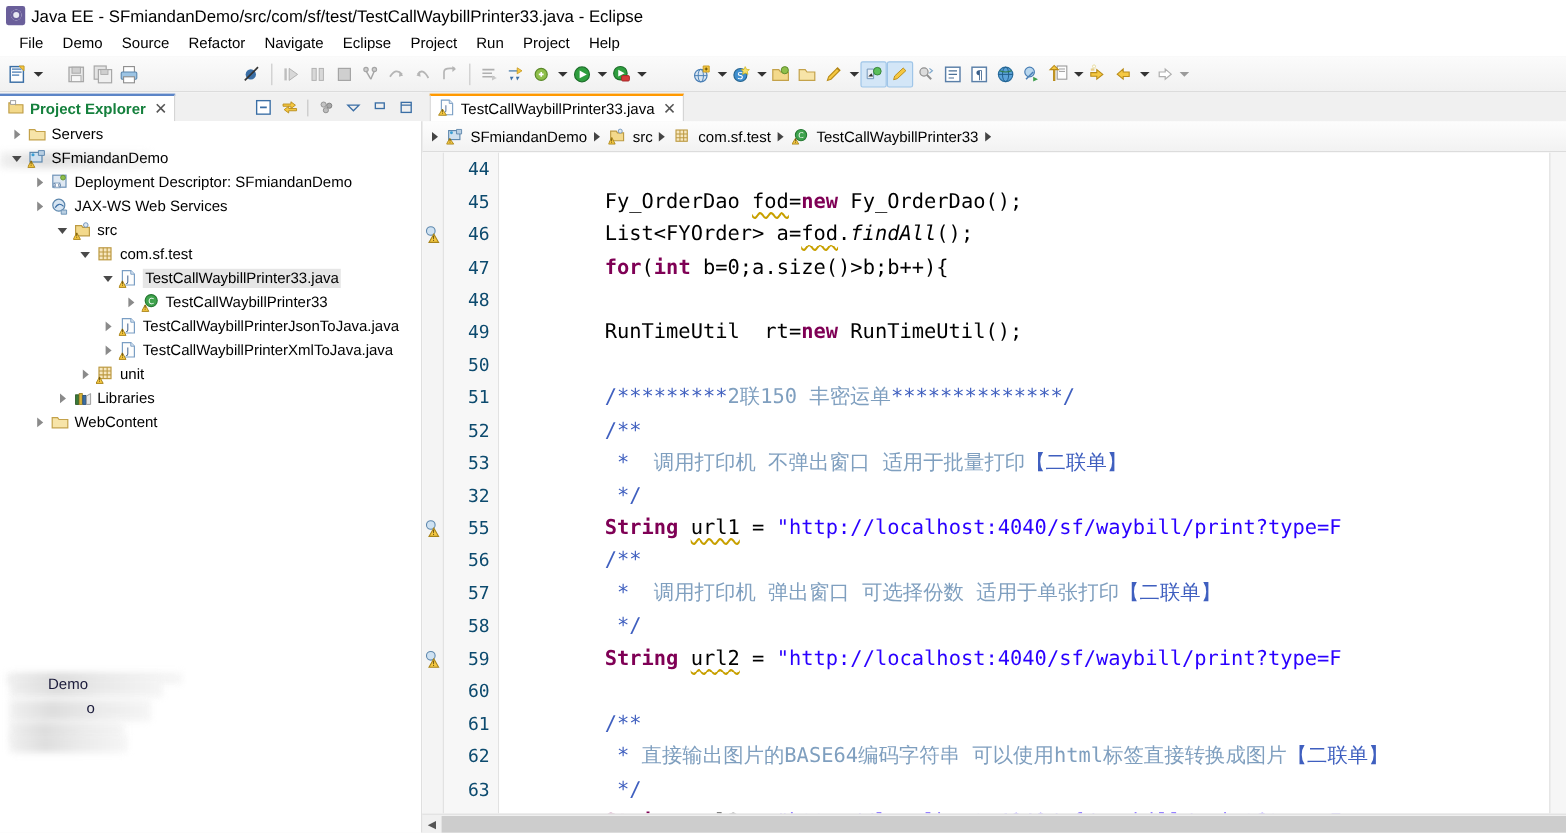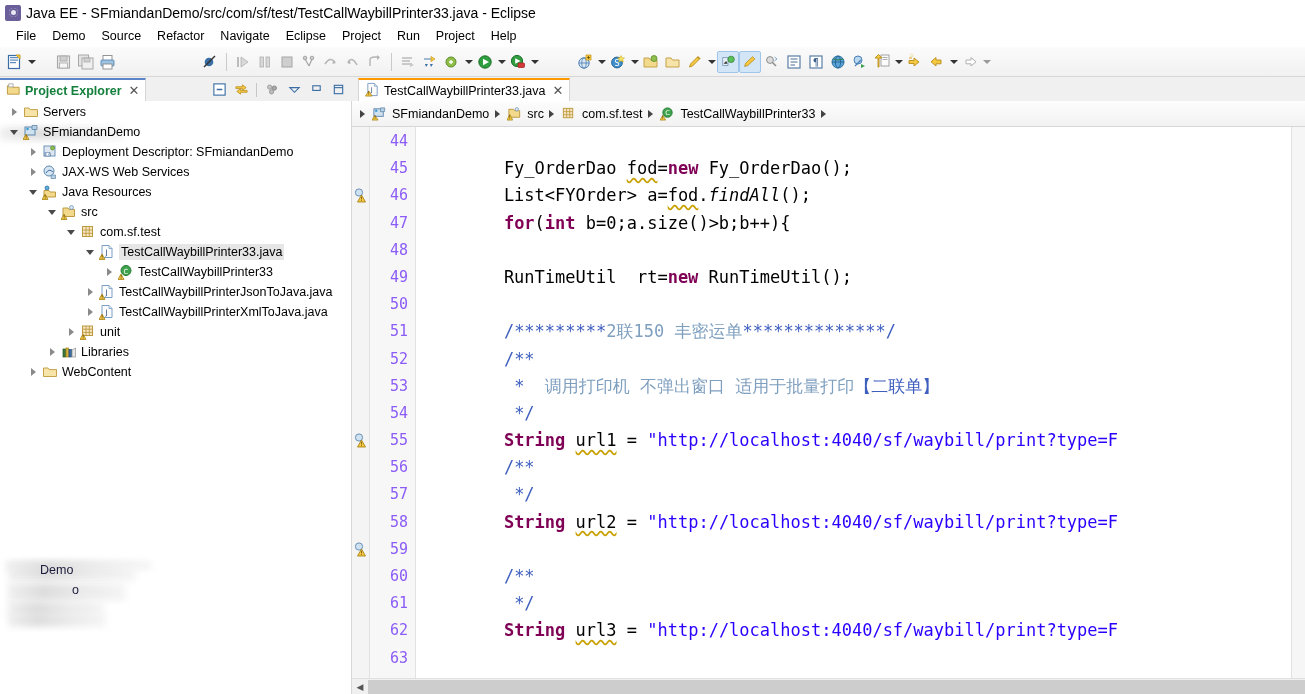--- a/index.html
+++ b/index.html
@@ -248,21 +248,21 @@
     width:16px;height:16px;
   }
   .gutter {
     width: 46px; flex:0 0 46px;
     background:#f7f7f7;
     border-right:1px solid #e2e2e2;
     text-align:right;
     padding-right:7px;
     font-family: "DejaVu Sans Mono", monospace;
     font-size:15px;
-    color:#8b5cf6;
+    color:#0c4a6e;
     padding-top:1px;
   }
   .gutter .ln { height:27.2px; line-height:27.2px; }
   .code-area {
     flex:1 1 auto;
     position:relative;
     overflow:hidden;
     background:#ffffff;
     padding-top:1px;
   }
@@ -689,33 +689,20 @@
               <div style="width: 25px; flex: 0 0 25px;"></div>
               <div class="twisty collapsed"></div>
               <div class="tr-icon">
                 <svg width="16" height="16" viewBox="0 0 16 16">
                   <circle cx="7" cy="7" r="5" fill="#d7e5f2" stroke="#5d87ad" stroke-width="1"></circle>
                   <path d="M4 9 Q7 4 11 8" fill="none" stroke="#3a6ea5" stroke-width="1"></path>
                   <path d="M9 11 L13.5 11 L13.5 14.5 L9 14.5 Z" fill="#b9cfe2" stroke="#5d87ad" stroke-width="0.7"></path>
                 </svg>
               </div>
               <span class="tr-label">JAX-WS Web Services</span>
-            </div>
-            <div class="tree-row">
-              <div style="width: 25px; flex: 0 0 25px;"></div>
-              <div class="twisty expanded"></div>
-              <div class="tr-icon">
-                <svg width="16" height="16" viewBox="0 0 16 16">
-                  <circle cx="5" cy="4" r="2" fill="#5bb0e0" stroke="#2b6e9e" stroke-width="0.8"></circle>
-                  <path d="M2 6.5 L7 6.5 L8 8 L13.5 8 L13.5 13 L2 13 Z" fill="#f3d98b" stroke="#bc9a42" stroke-width="1"></path>
-                  <path d="M3 10 L6 15.5 L0 15.5 Z" fill="#f5c842" stroke="#a8841a" stroke-width="0.8"></path>
-                  <text x="3" y="14.6" font-size="5.5" fill="#3a2a00" text-anchor="middle" font-family="DejaVu Sans, sans-serif">!</text>
-                </svg>
-              </div>
-              <span class="tr-label">Java Resources</span>
             </div>
             <div class="tree-row">
               <div style="width: 44px; flex: 0 0 44px;"></div>
               <div class="twisty expanded"></div>
               <div class="tr-icon">
                 <svg width="16" height="16" viewBox="0 0 16 16">
                   <path d="M2 4 L7 4 L8 5.5 L13.5 5.5 L13.5 12.5 L2 12.5 Z" fill="#f3d98b" stroke="#bc9a42" stroke-width="1"></path>
                   <circle cx="10.5" cy="3.5" r="1.9" fill="#dfe8f2" stroke="#6f93b8" stroke-width="0.8"></circle>
                   <path d="M3 10 L6 15.5 L0 15.5 Z" fill="#f5c842" stroke="#a8841a" stroke-width="0.8"></path>
                   <text x="3" y="14.6" font-size="5.5" fill="#3a2a00" text-anchor="middle" font-family="DejaVu Sans, sans-serif">!</text>
@@ -942,21 +929,21 @@
               <div class="ln">44</div>
               <div class="ln">45</div>
               <div class="ln">46</div>
               <div class="ln">47</div>
               <div class="ln">48</div>
               <div class="ln">49</div>
               <div class="ln">50</div>
               <div class="ln">51</div>
               <div class="ln">52</div>
               <div class="ln">53</div>
-              <div class="ln">54</div>
+              <div class="ln">32</div>
               <div class="ln">55</div>
               <div class="ln">56</div>
               <div class="ln">57</div>
               <div class="ln">58</div>
               <div class="ln">59</div>
               <div class="ln">60</div>
               <div class="ln">61</div>
               <div class="ln">62</div>
               <div class="ln">63</div>
               <div class="ln">64</div>
@@ -970,24 +957,26 @@
               <div class="code-line">        <span class="kw">for</span>(<span class="kw">int</span> b=0;a.size()&gt;b;b++){</div>
               <div class="code-line"></div>
               <div class="code-line">        RunTimeUtil  rt=<span class="kw">new</span> RunTimeUtil();</div>
               <div class="code-line"></div>
               <div class="code-line">        <span class="cmt">/*********</span><span class="cmt-key">2联150 丰密运单</span><span class="cmt">**************/</span></div>
               <div class="code-line">        <span class="cmt">/**</span></div>
               <div class="code-line">         <span class="cmt">*  </span><span class="cmt-key">调用打印机 不弹出窗口 适用于批量打印</span><span class="cmt">【二联单】</span></div>
               <div class="code-line">         <span class="cmt">*/</span></div>
               <div class="code-line">        <span class="kw">String</span> <span class="sq">url1</span> = <span class="str">"http://localhost:4040/sf/waybill/print?type=F</span></div>
               <div class="code-line">        <span class="cmt">/**</span></div>
+              <div class="code-line">         <span class="cmt">*  </span><span class="cmt-key">调用打印机 弹出窗口 可选择份数 适用于单张打印</span><span class="cmt">【二联单】</span></div>
               <div class="code-line">         <span class="cmt">*/</span></div>
               <div class="code-line">        <span class="kw">String</span> <span class="sq">url2</span> = <span class="str">"http://localhost:4040/sf/waybill/print?type=F</span></div>
               <div class="code-line"></div>
               <div class="code-line">        <span class="cmt">/**</span></div>
+              <div class="code-line">         <span class="cmt">* </span><span class="cmt-key">直接输出图片的BASE64编码字符串 可以使用html标签直接转换成图片</span><span class="cmt">【二联单】</span></div>
               <div class="code-line">         <span class="cmt">*/</span></div>
               <div class="code-line">        <span class="kw">String</span> <span class="sq">url3</span> = <span class="str">"http://localhost:4040/sf/waybill/print?type=F</span></div>
             </div>
         </div>
         <div class="overview-ruler"></div>
       </div>
 
       <div class="hscroll">
         <div class="arrow-l">◀</div>
         <div class="track"></div>

